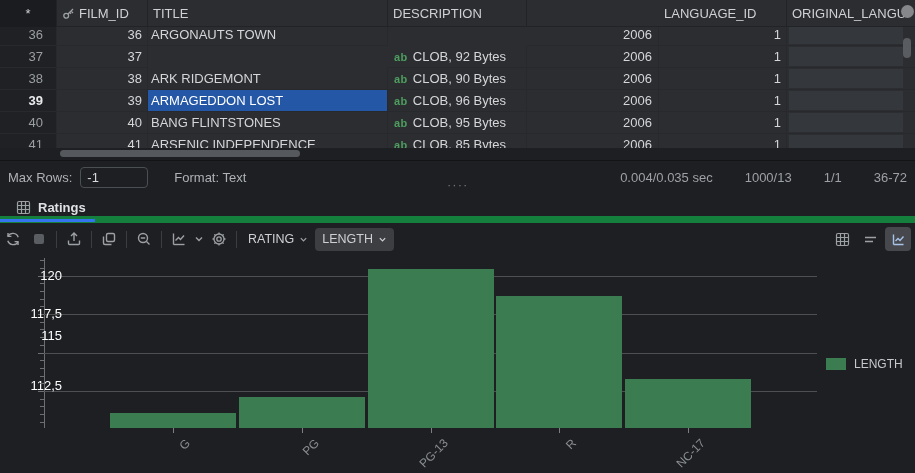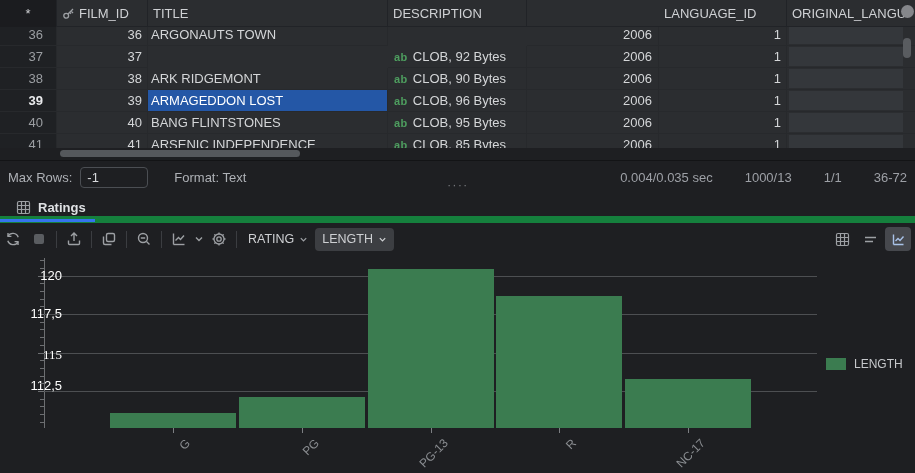--- a/index.html
+++ b/index.html
@@ -325,21 +325,21 @@
     <div id="plot"></div>
     <div class="legend">
       <div class="legend-swatch" id="legend-swatch" style="background: rgb(59, 124, 80);"></div>
       <span class="legend-label">LENGTH</span>
     </div>
   <div class="gridline" style="top: 136.043px;"></div>
       <div class="ytick" style="left: 38px; top: 136.043px; width: 6px;"></div>
       <div class="ylab" style="top: 123px;">112,5</div>
       <div class="gridline" style="top: 97.5471px;"></div>
       <div class="ytick" style="left: 38px; top: 97.5471px; width: 6px;"></div>
-      <div class="ylab" style="top: 92px; font-family: Liberation Serif, serif;">115</div>
+      <div class="ylab" style="top: 73px;">115</div>
       <div class="gridline" style="top: 59.0507px;"></div>
       <div class="ytick" style="left: 38px; top: 59.0507px; width: 6px;"></div>
       <div class="ylab" style="top: 51.0507px;">117,5</div>
       <div class="gridline" style="top: 20.5543px;"></div>
       <div class="ytick" style="left: 38px; top: 20.5543px; width: 6px;"></div>
       <div class="ylab" style="top: 12.5543px;">120</div>
       <div class="ytick" style="left: 40px; top: 166.841px; width: 4px;"></div>
       <div class="ytick" style="left: 40px; top: 159.141px; width: 4px;"></div>
       <div class="ytick" style="left: 40px; top: 151.442px; width: 4px;"></div>
       <div class="ytick" style="left: 40px; top: 143.743px; width: 4px;"></div>

